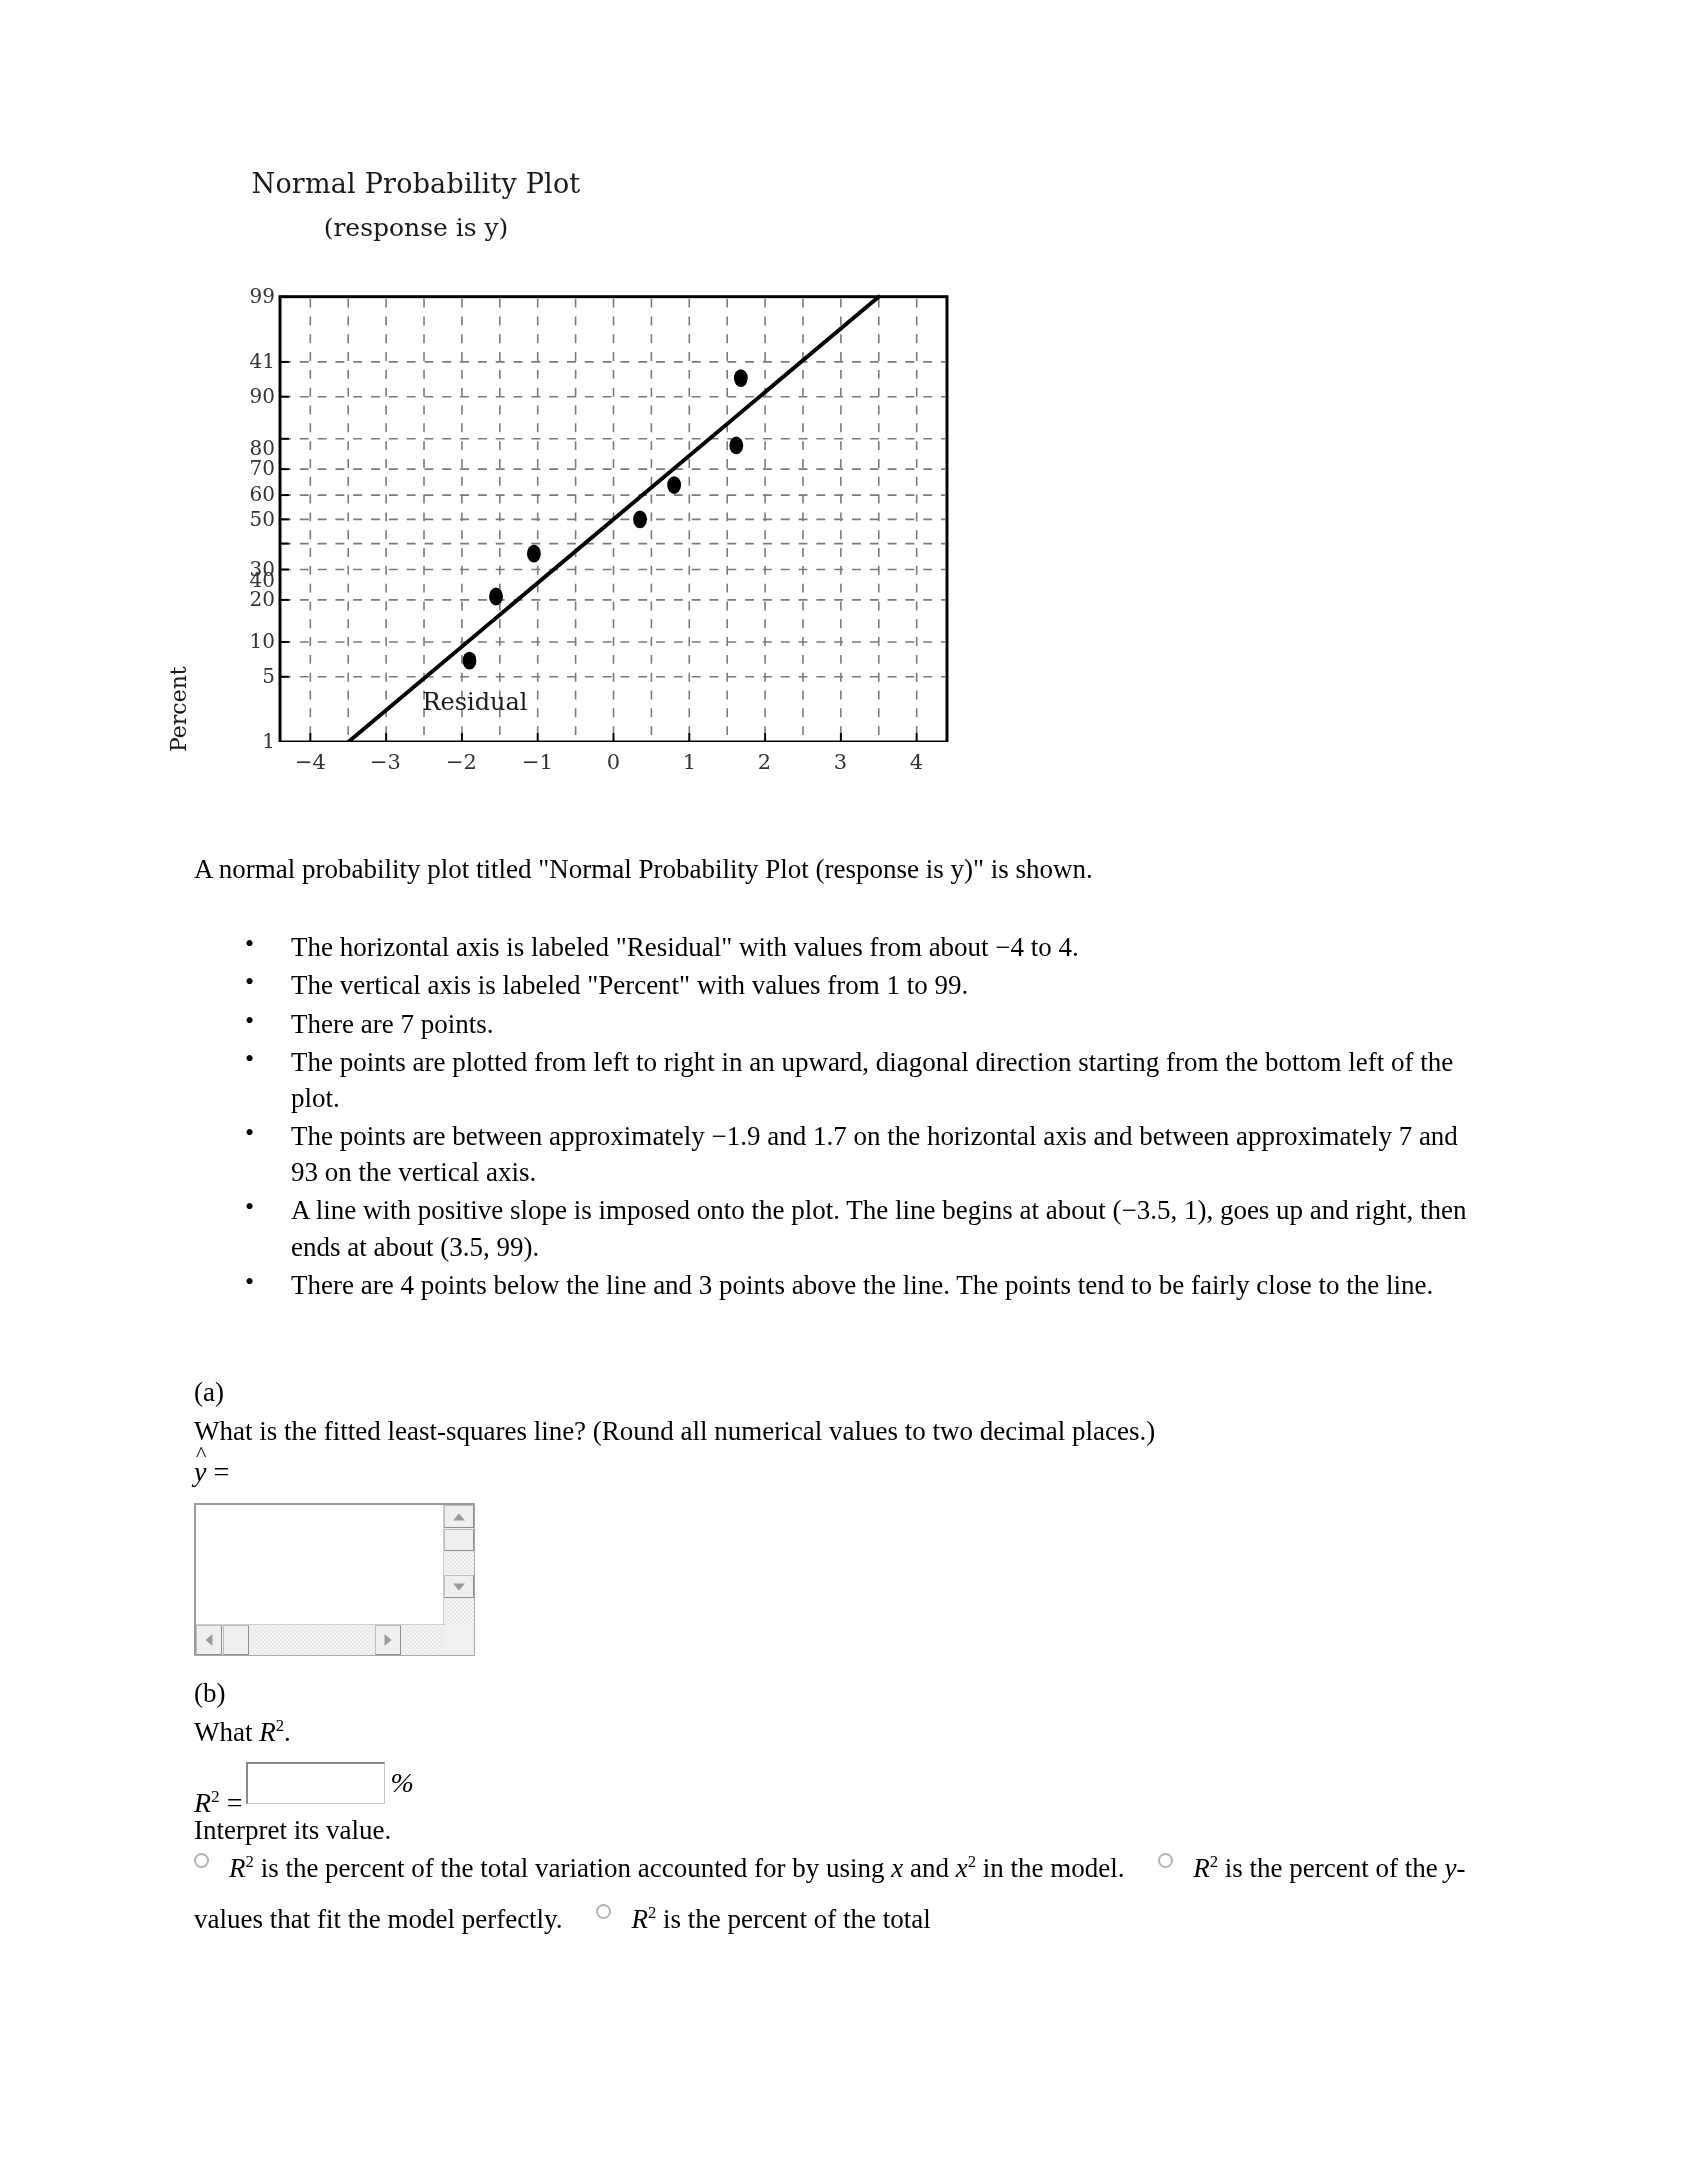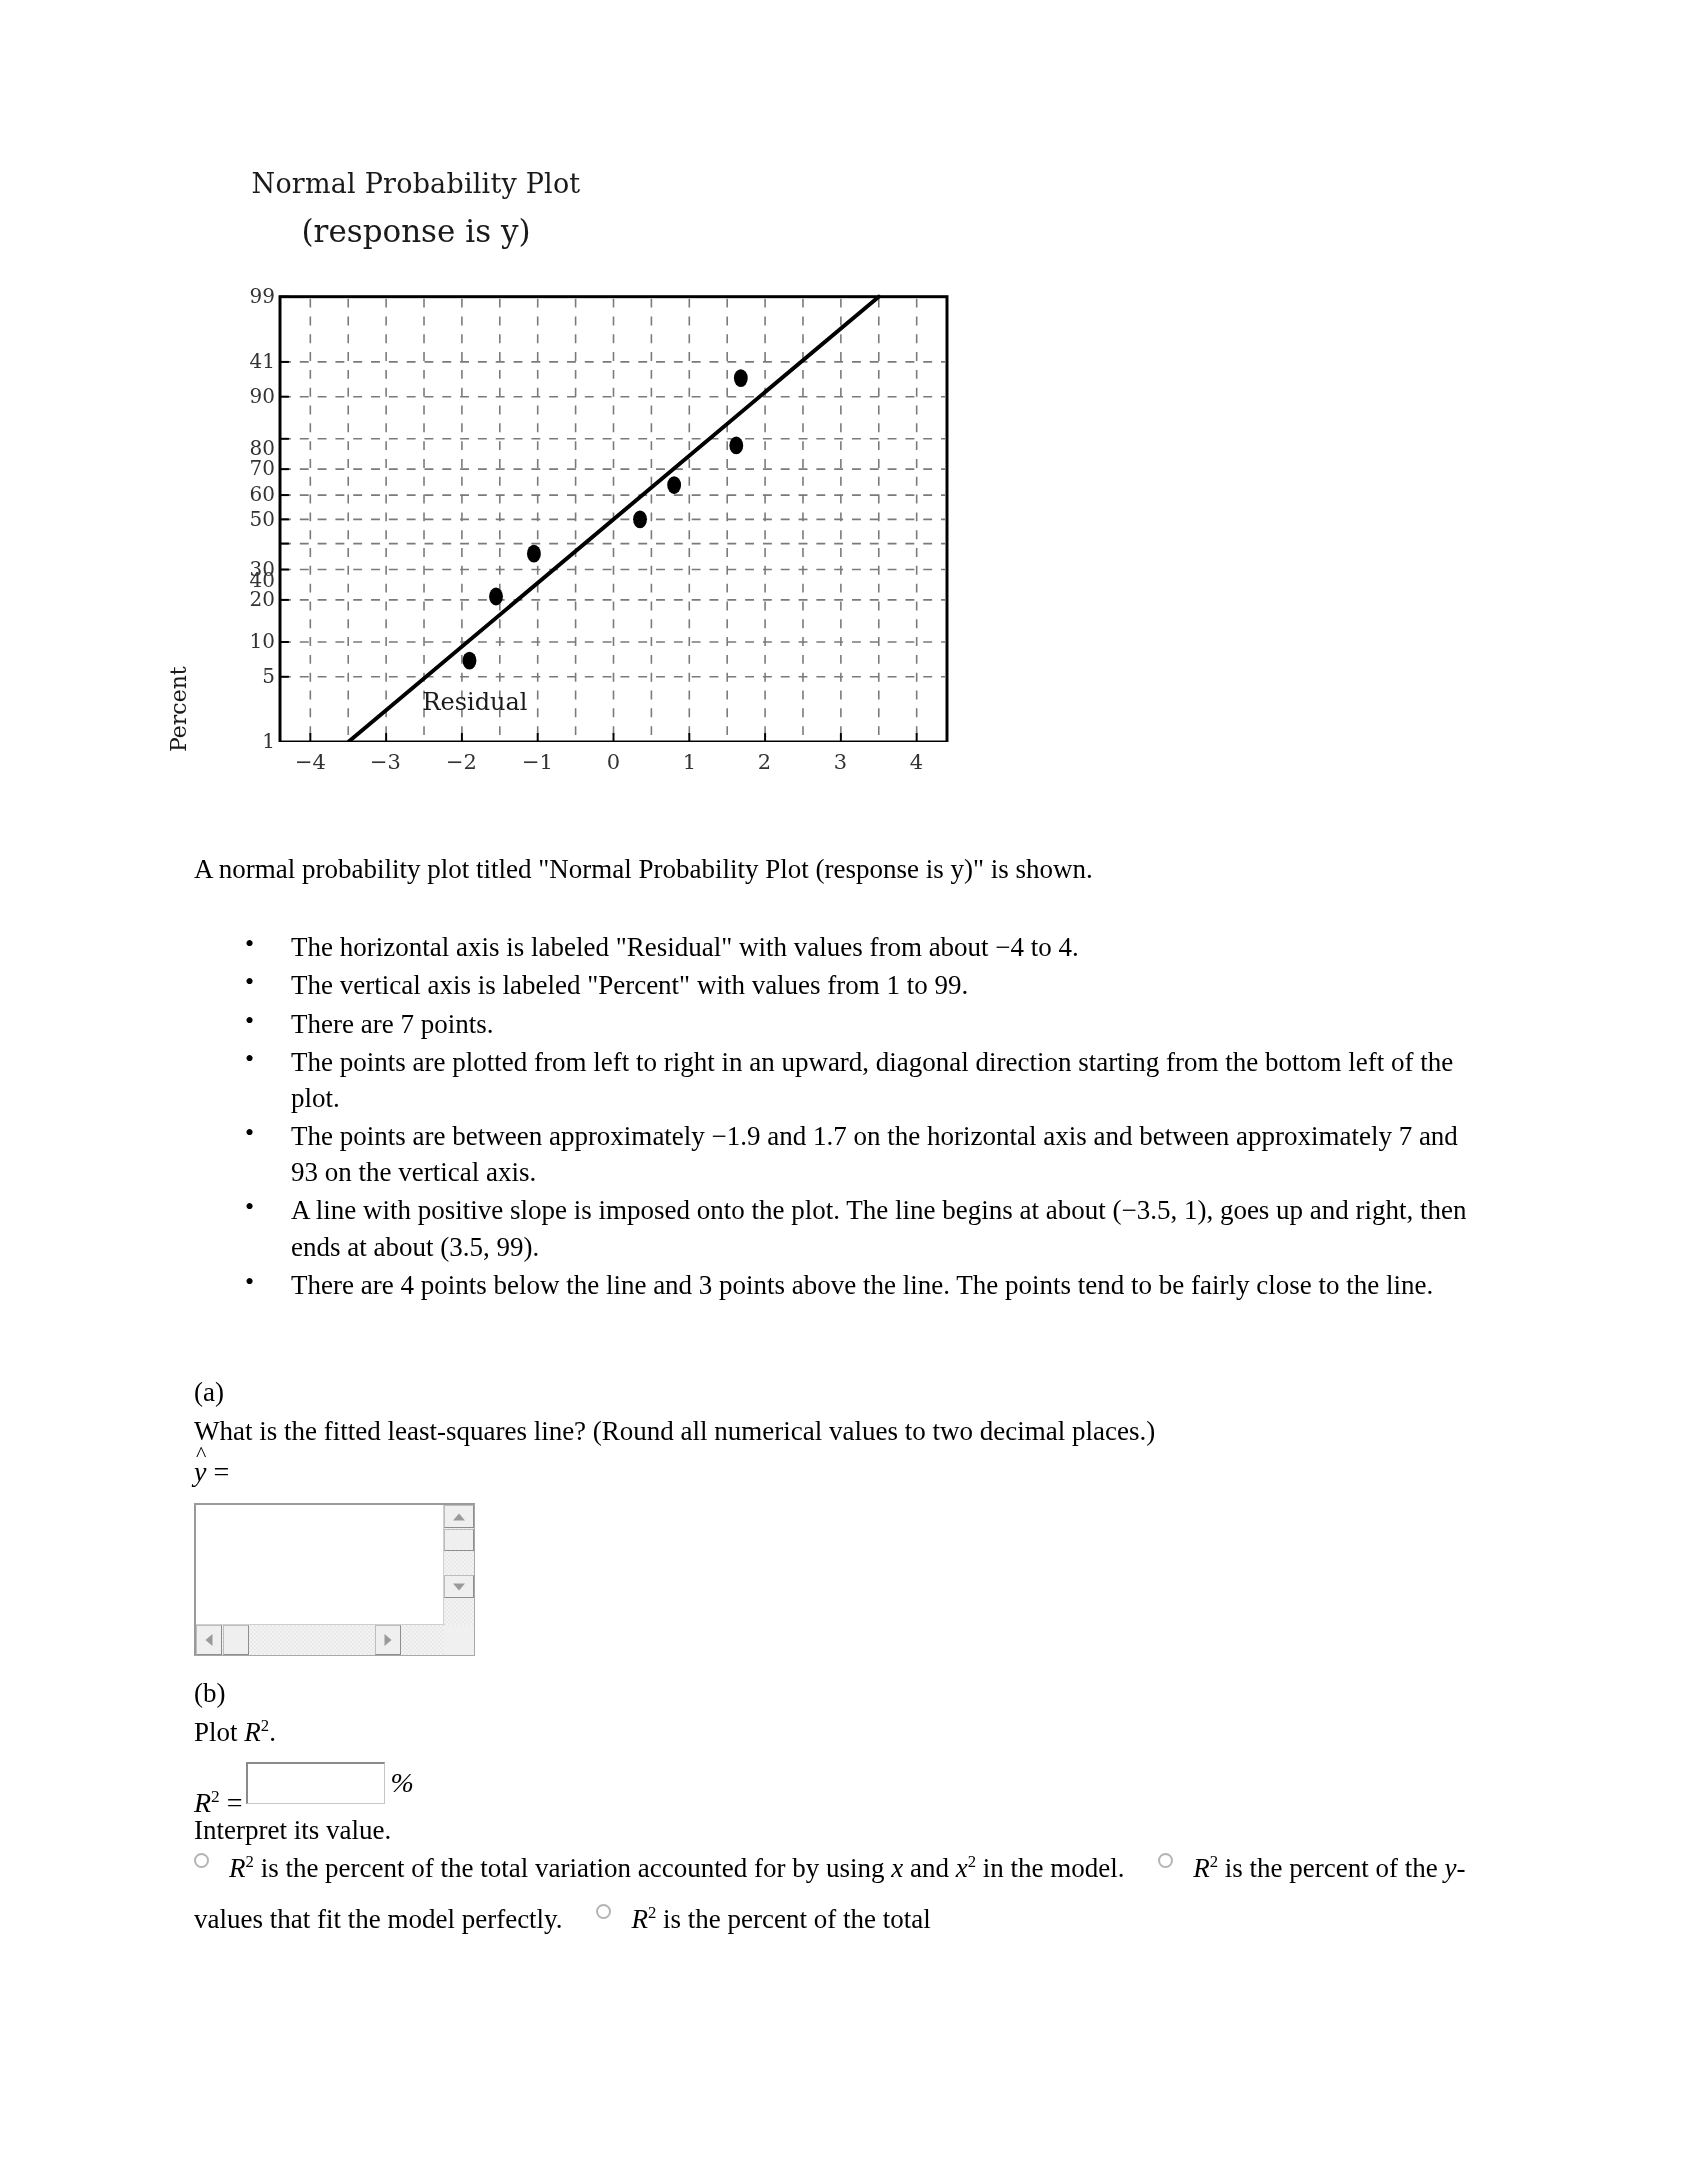--- a/index.html
+++ b/index.html
@@ -28,21 +28,21 @@
     font-family: "DejaVu Serif", "Liberation Serif", serif;
     font-size: 27px;
     text-align: center;
     color: #1a1a1a;
     letter-spacing: 0.2px;
     width: 832px;
     margin-left: 0;
   }
   .chart-subtitle {
     font-family: "DejaVu Serif", "Liberation Serif", serif;
-    font-size: 31px;
+    font-size: 25px;
     text-align: center;
     color: #1a1a1a;
     width: 832px;
     margin-top: 14px;
   }
 
   #plot-wrap {
     position: absolute;
     left: 0;
     top: 99px;
@@ -451,21 +451,21 @@
     </div>
   <div class="sb-btn sb-thumb-h"></div>
   <div class="sb-btn sb-right">
       <span class="arrow arr-right"></span>
     </div>
   <div class="sb-corner"></div>
 </div>
 
 <div id="part-b">
   <p class="label-b">(b)</p>
-  <p class="find-r2"><span>Plot </span><i>R</i><sup>2</sup><span>.</span></p>
+  <p class="find-r2"><span>What </span><i>R</i><sup>2</sup><span>.</span></p>
 
   <div class="r2row">
     <span class="r2-eq"><i>R</i><sup>2</sup><span> =</span></span>
     <input class="r2-input" type="text" value="" style="">
     <span class="pct">%</span>
   </div>
 
   <p class="interp">Interpret its value.</p>
 </div>
 

